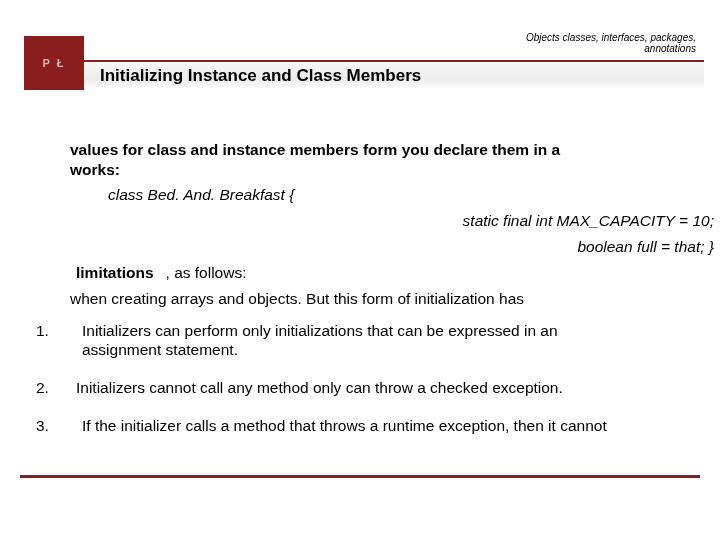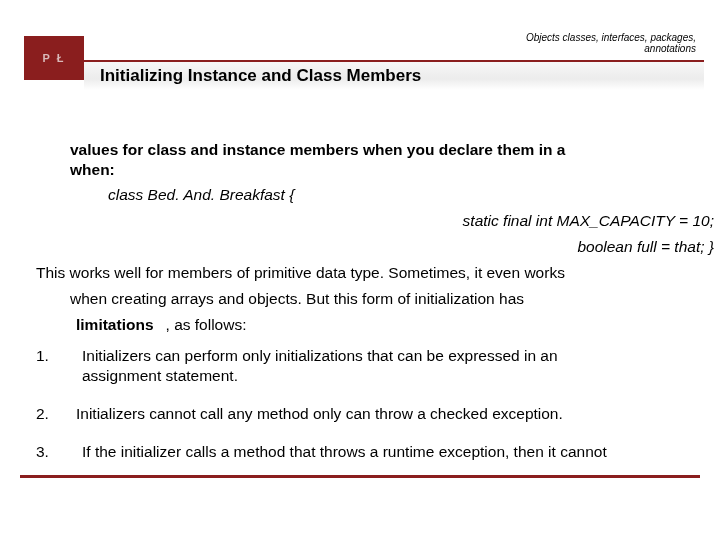--- a/index.html
+++ b/index.html
@@ -22,21 +22,21 @@
     font-size: 10px;
     font-style: italic;
     text-align: right;
     line-height: 1.1;
   }
   .logo {
     position: absolute;
     left: 0;
     top: 12px;
     width: 60px;
-    height: 44px;
+    height: 54px;
     background: #8a1e1e;
     display: flex;
     align-items: center;
     justify-content: center;
   }
   .logo-inner {
     color: #d9b9b9;
     font-size: 11px;
     font-weight: bold;
     letter-spacing: 2px;
@@ -107,34 +107,33 @@
   </div>
   <div class="title-bar">
     <h1>Initializing Instance and Class Members</h1>
   </div>
 </div>
 
 <div class="content">
 
   <div class="p-intro">
     <br>
-    <span class="indent1">values for class and instance members when you declare them in a</span><br>
-    <span class="indent1">when:</span>
+    <span class="indent1">values for class and instance members form you declare them in a</span><br>
+    <span class="indent1">works:</span>
   </div>
 
   <div class="code-block">
     <div>class Bed. And. Breakfast {</div>
     <div class="code-line2">static final int MAX_CAPACITY = 10;</div>
     <div class="code-line2">boolean full = that; }</div>
   </div>
 
   <div class="p-body">
-    <span>This works well for members of primitive data type. Sometimes, it even works</span>
+    <span class="hang"><span class="limitations">limitations</span><span>, as follows:</span></span>
     <span class="hang">when creating arrays and objects. But this form of initialization has</span>
-    <span class="hang"><span class="limitations">limitations</span><span>, as follows:</span></span>
   </div>
 
   <div class="num-item">
     <div class="num">1.</div>
     <div class="txt">
       <span>Initializers can perform only initializations that can be expressed in an</span><br>
       <span>assignment statement.</span>
     </div>
   </div>
 

